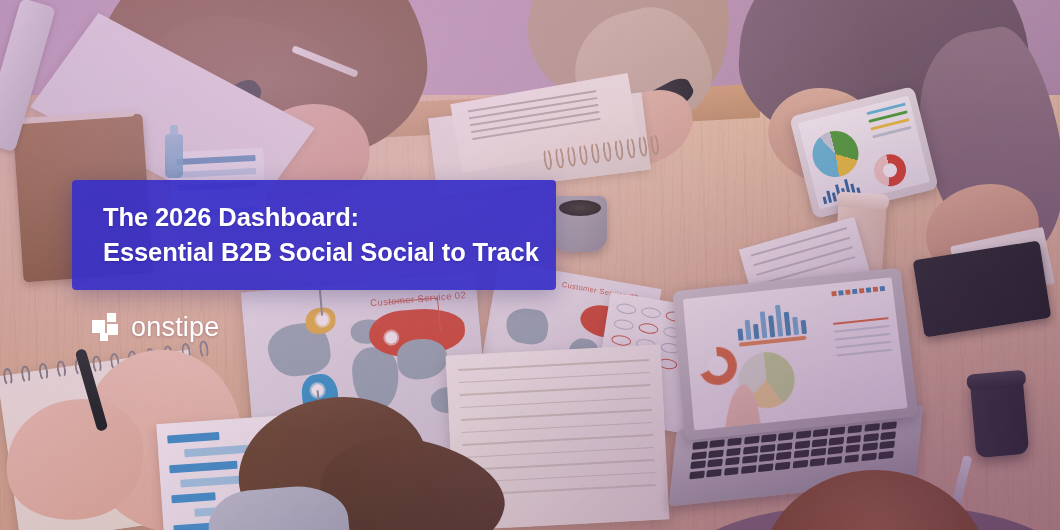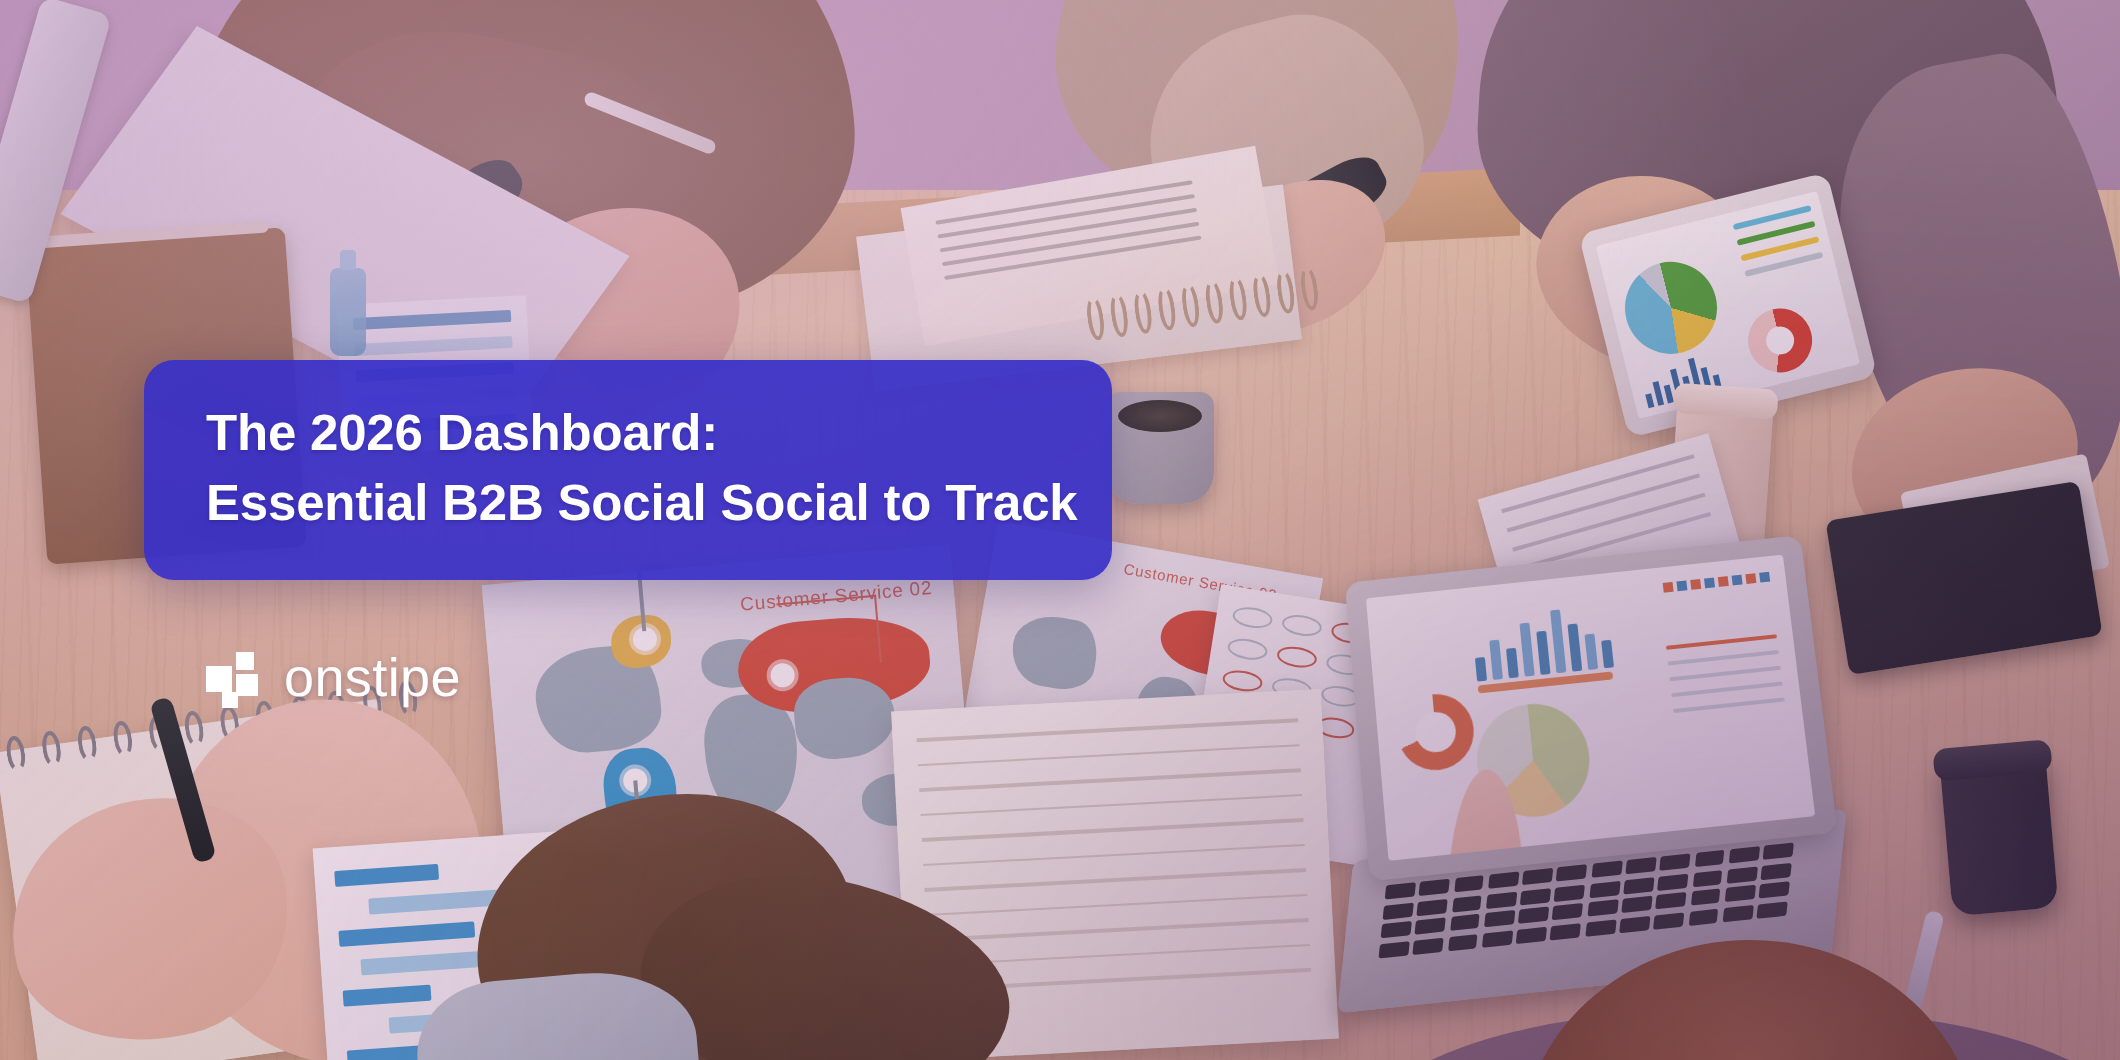--- a/index.html
+++ b/index.html
@@ -546,39 +546,39 @@
       radial-gradient(ellipse at 25% 15%, rgba(226,190,222,.40) 0%, rgba(0,0,0,0) 55%),
       radial-gradient(ellipse at 85% 95%, rgba(110,70,125,.32) 0%, rgba(0,0,0,0) 60%);
   }
 
   
   .title-card{
     position:absolute;
     left:72px; top:180px;
     width:484px; height:110px;
     background:rgba(57,48,200,.93);
-    border-radius:15px;
+    border-radius:4px;
     box-shadow:0 6px 22px rgba(30,20,90,.28);
     display:flex; flex-direction:column; justify-content:center;
     padding:0 16px 0 31px;
   }
   .title-line{
     color:#ffffff;
     font-size:25.5px;
     font-weight:bold;
     letter-spacing:-.1px;
     line-height:1.38;
     white-space:nowrap;
     text-shadow:0 1px 2px rgba(20,12,70,.25);
   }
 
   
   .logo{
-    position:absolute; left:103px; top:313px;
-    display:flex; align-items:flex-start; gap:11px;margin-top:13px;
+    position:absolute; left:92px; top:313px;
+    display:flex; align-items:center; gap:11px;
   }
   .logo-mark{ position:relative; width:28px; height:28px; flex:0 0 28px; }
   .logo-mark b{ position:absolute; display:block; background:#ffffff; }
   .lm1{ left:0;    top:7px;  width:13px; height:13px; }
   .lm2{ left:15px; top:0;    width:9px;  height:9px;  }
   .lm3{ left:15px; top:11px; width:11px; height:11px; }
   .lm4{ left:8px;  top:20px; width:8px;  height:8px;  }
   .logo-text{
     color:#ffffff;
     font-size:27px;

